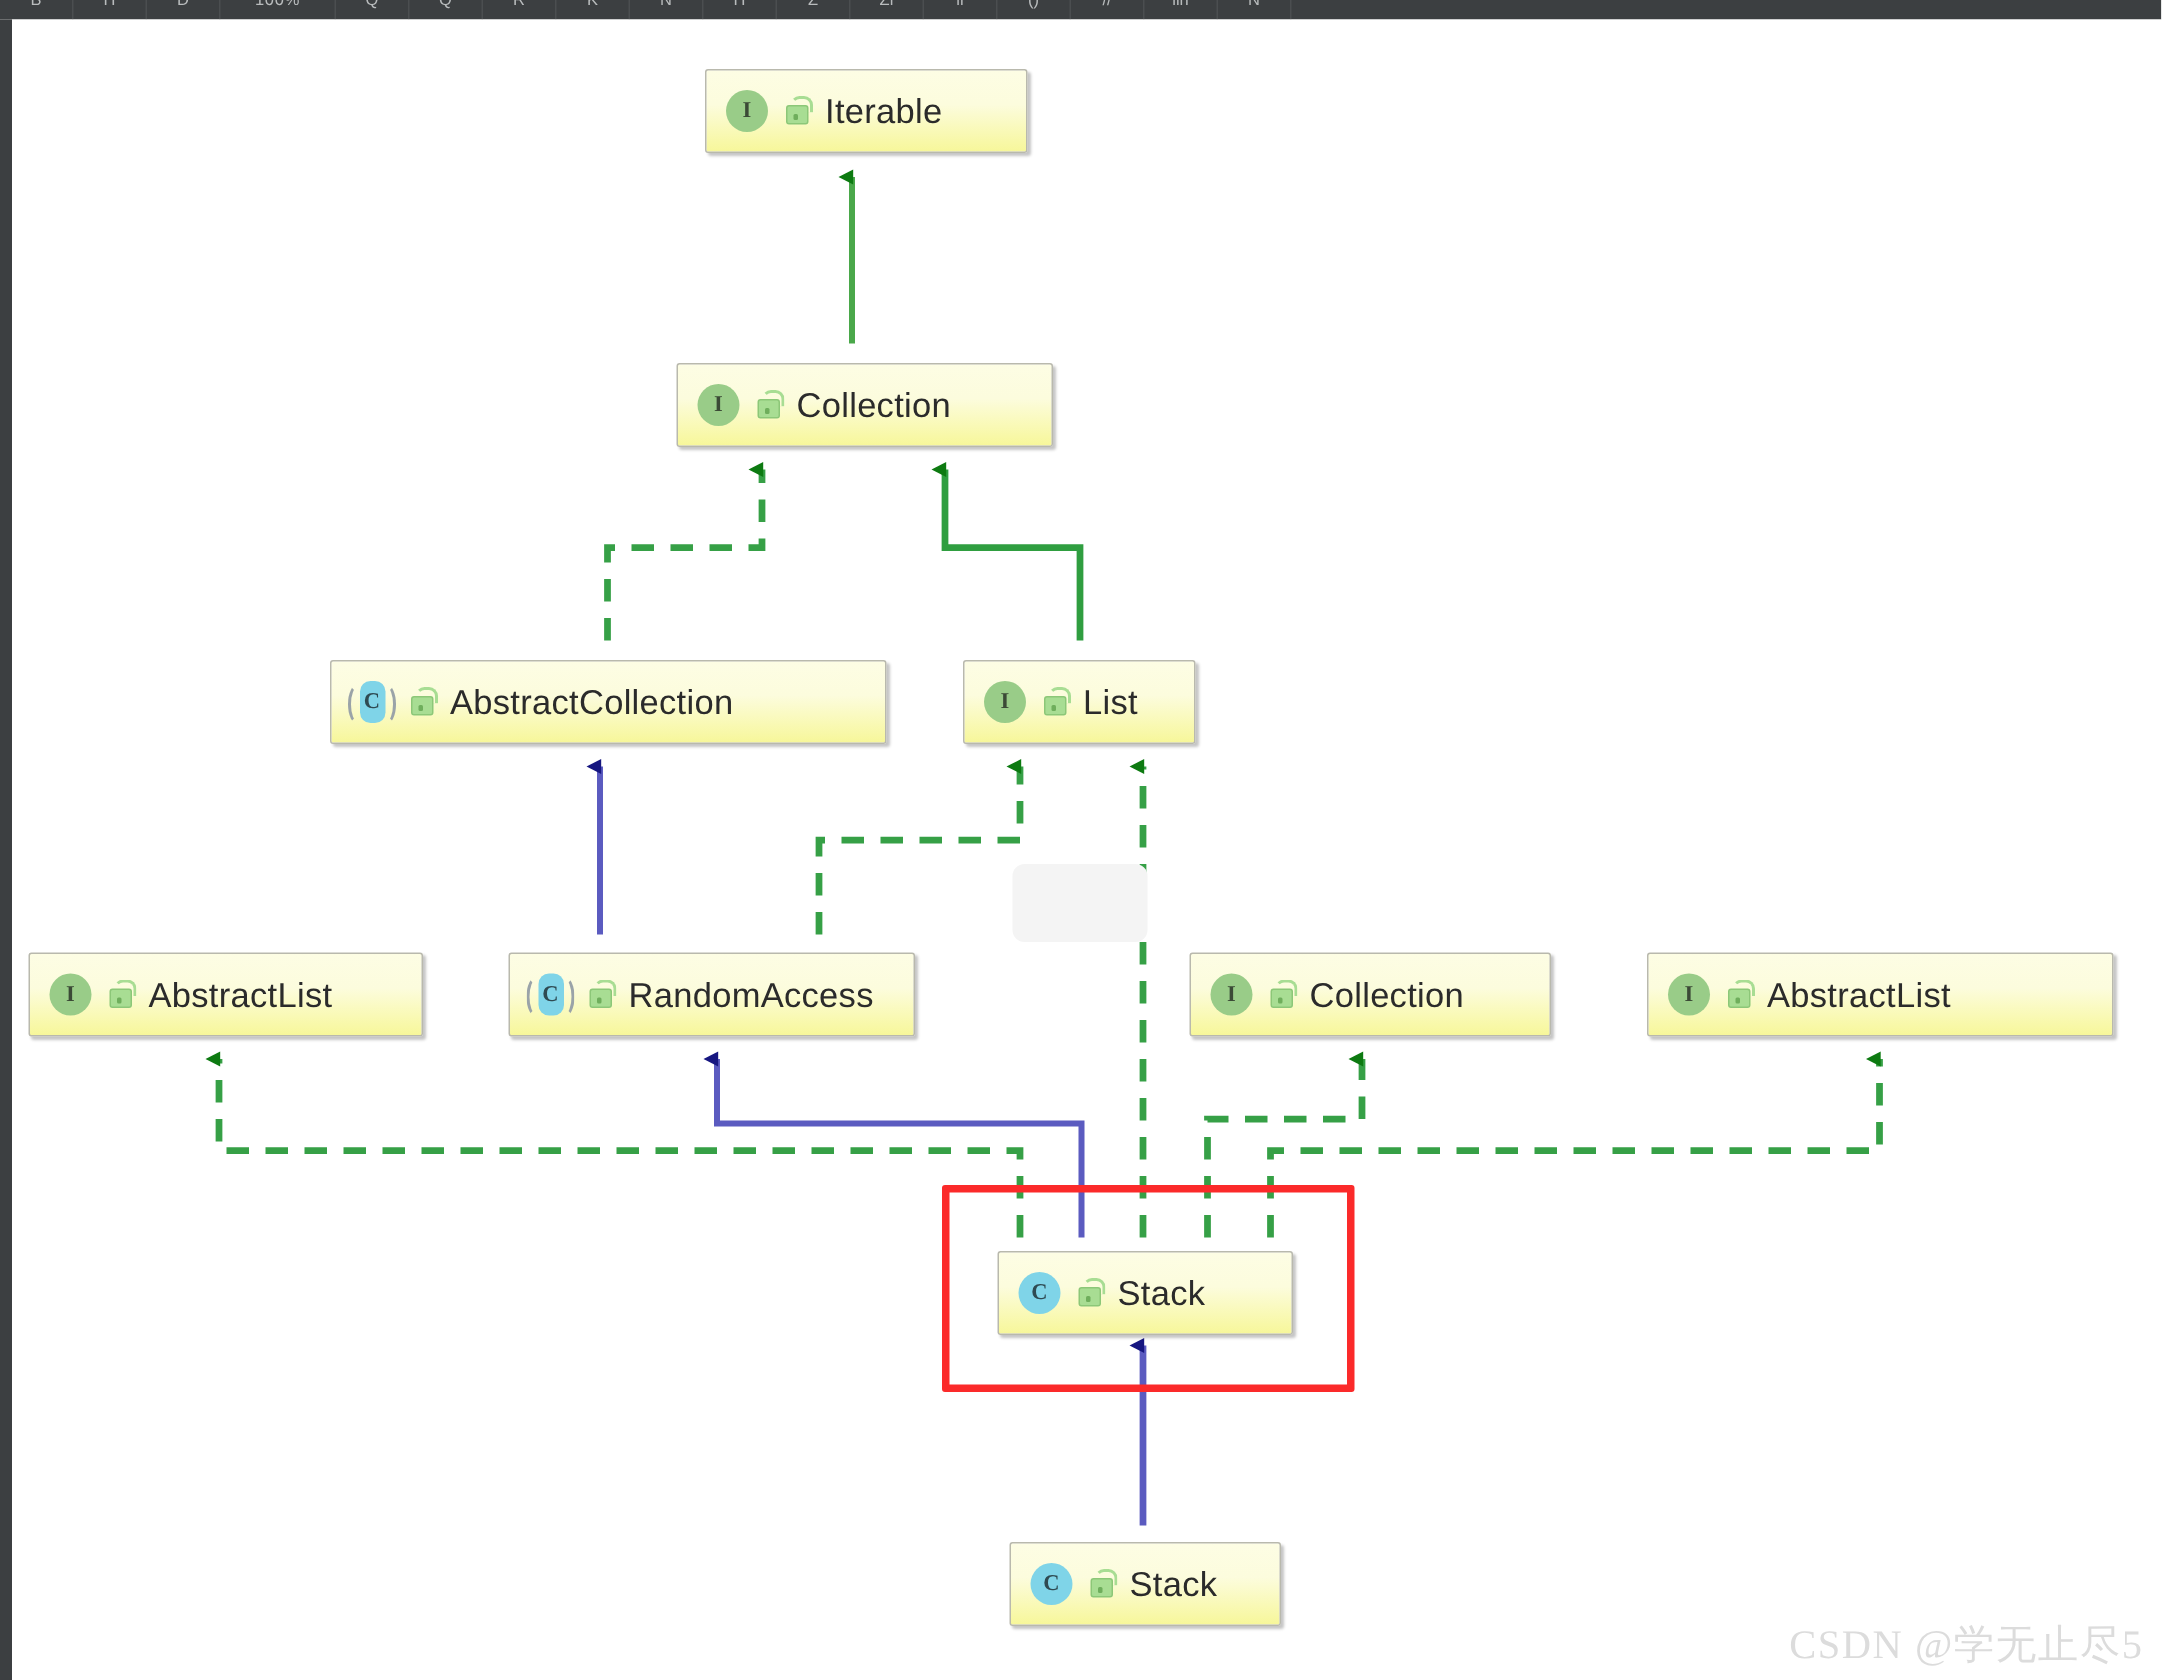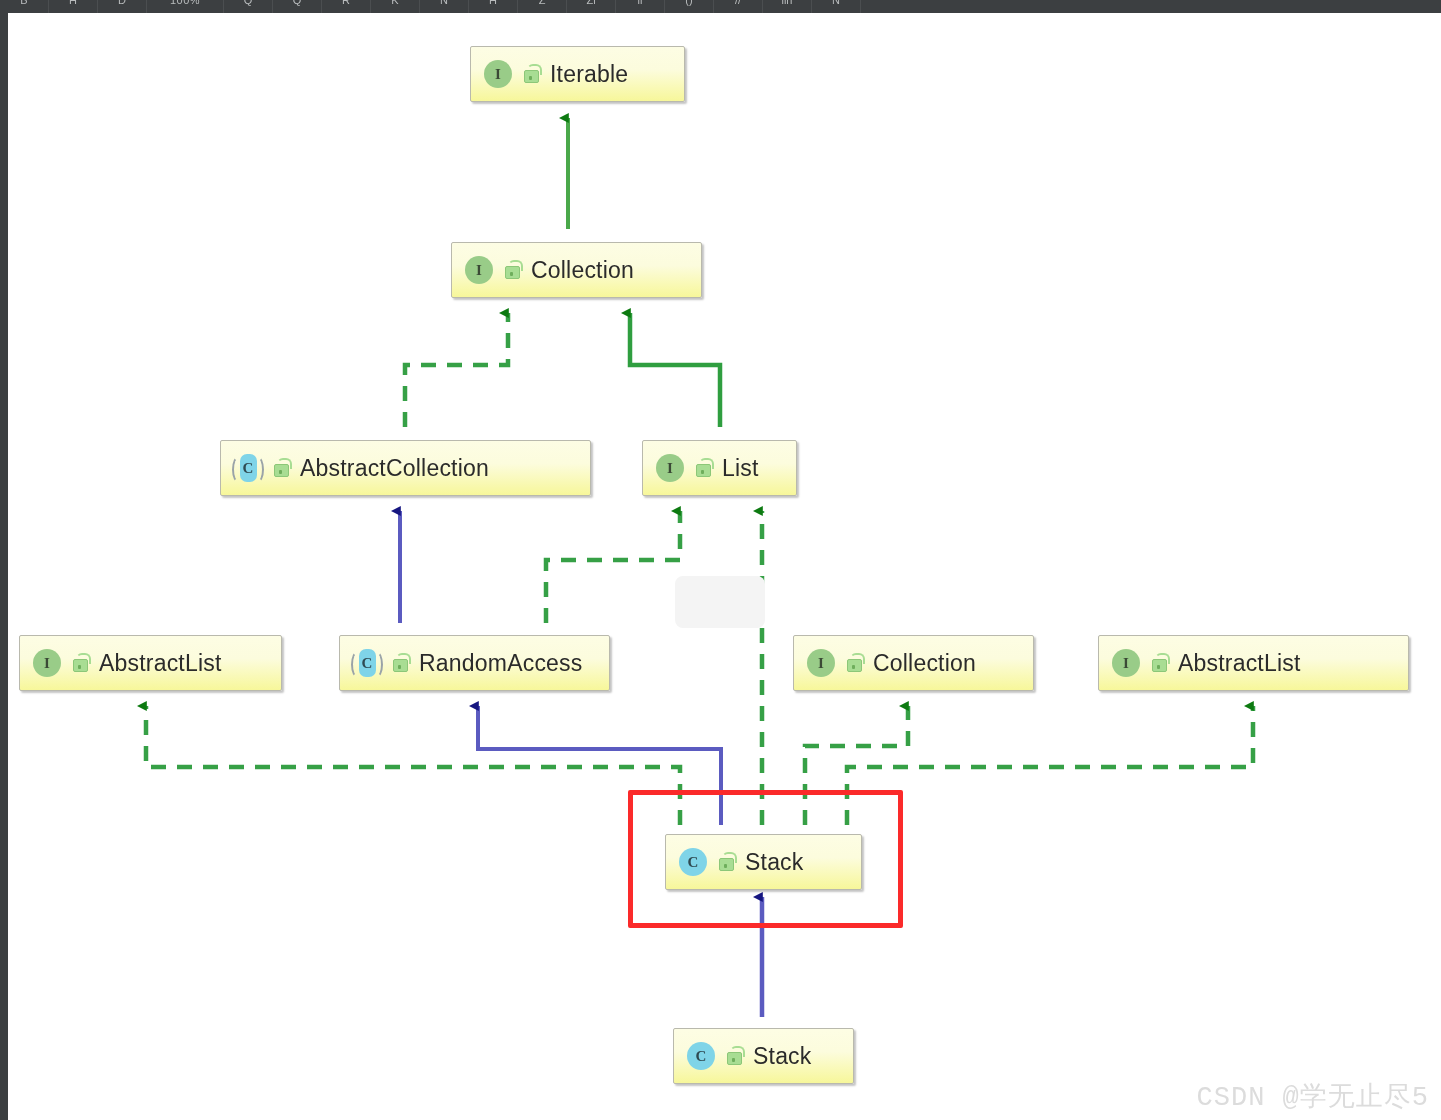--- a/index.html
+++ b/index.html
@@ -200,21 +200,21 @@
   
   #watermark {
     position: absolute;
     right: 12px;
     bottom: 6px;
     font-size: 27px;
     color: #dcdcdc;
     letter-spacing: 1px;
     white-space: nowrap;
     z-index: 9;
-    font-family: Liberation Mono, monospace;
+    font-family: Liberation Serif, serif;
   }
 </style>
 </head>
 <body>
 
 <div id="app">
 
   <div id="toolbar">
     <div class="tb-inner">
       <span class="tb-item">B</span>

